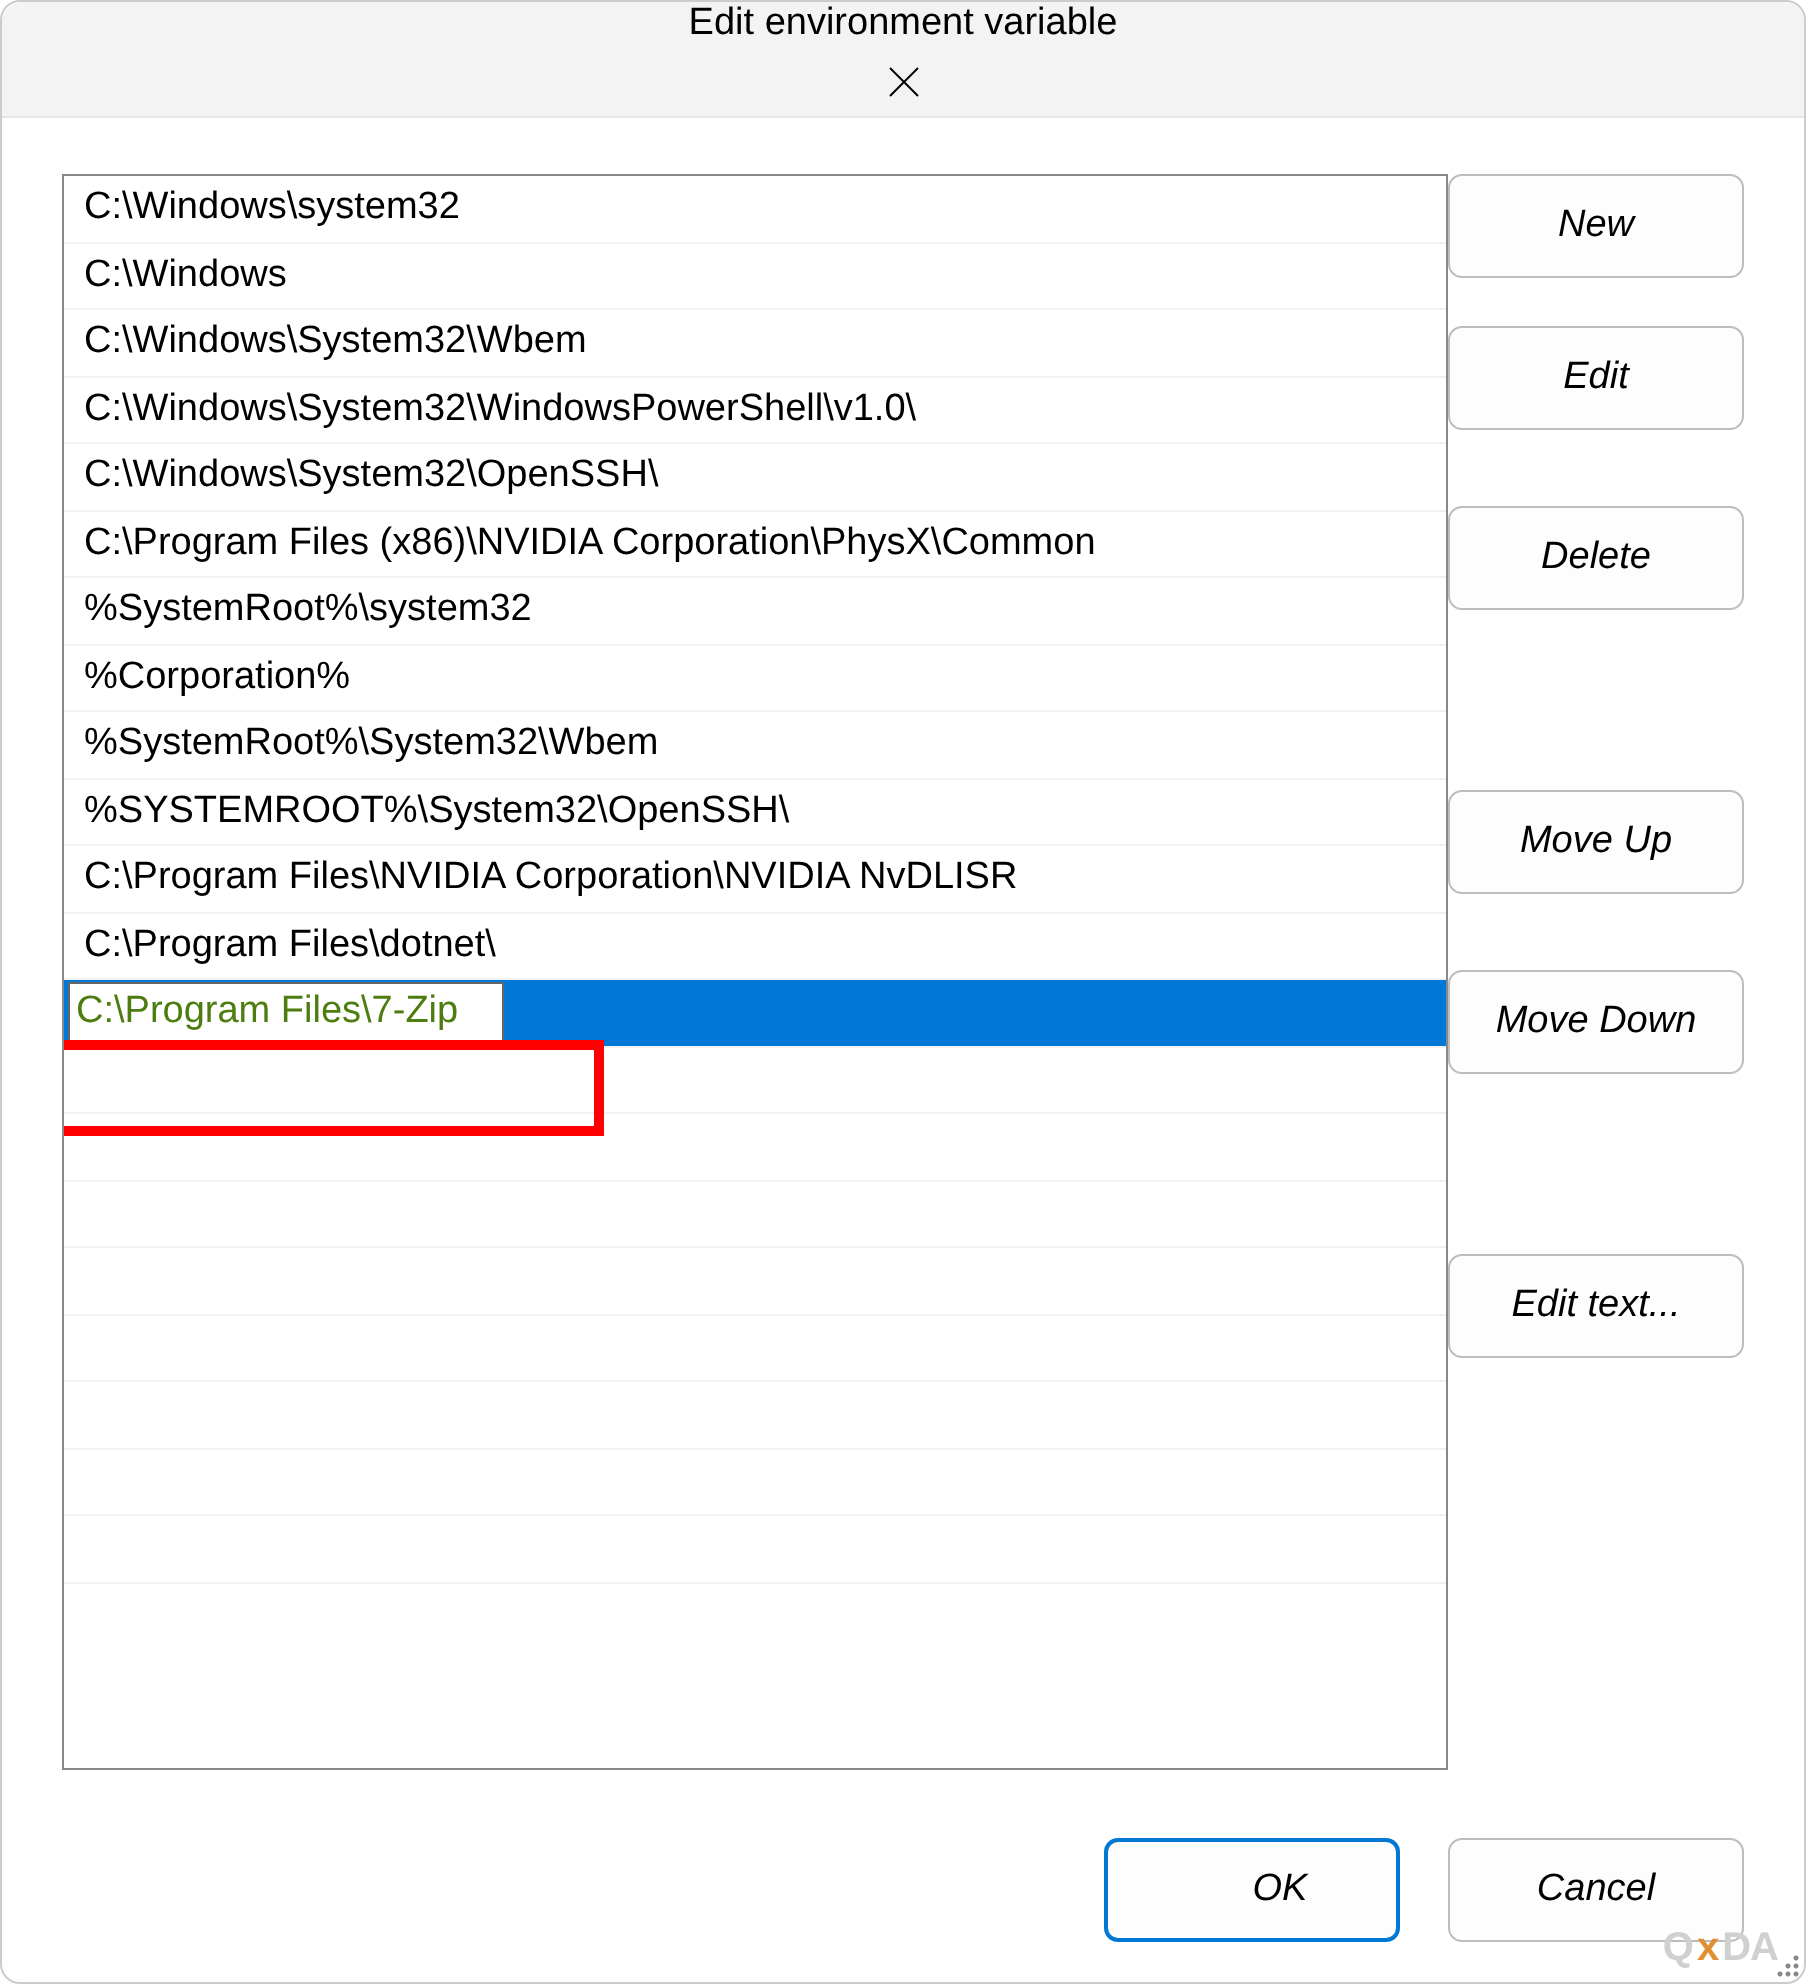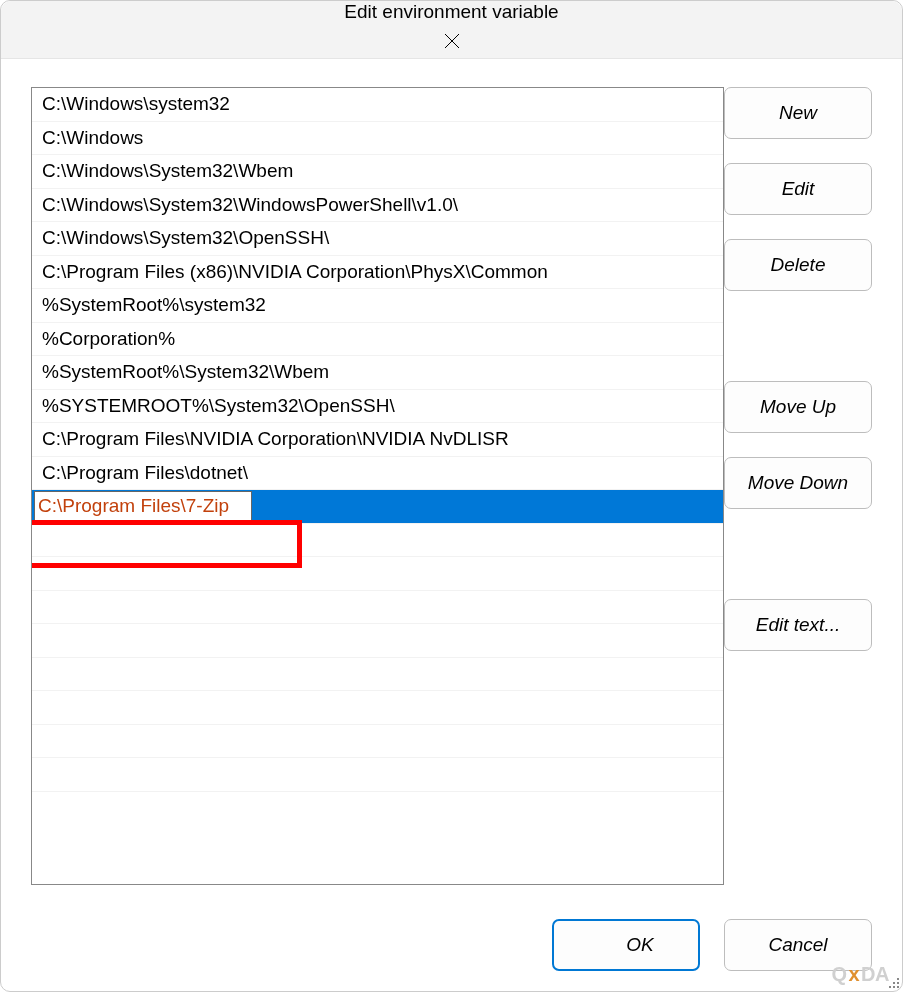--- a/index.html
+++ b/index.html
@@ -33,35 +33,35 @@
       height: 33.5px; display: flex; align-items: center; white-space: nowrap;
       overflow: hidden;
     }
     .list-item.selected { background: #0078d7; color: #fff; position: relative; }
     .edit-wrap {
       position: absolute; left: 2px; top: 1px; bottom: 1px;
       background: #fff; border: 1px solid #666; display: flex; align-items: center;
       padding: 0 3px;
     }
     .edit-input {
-      border: none; outline: none; font-size: 19px; color: #c2410c; background: transparent;
+      border: none; outline: none; font-size: 19px; color: #4d7c0f; background: transparent;
       width: 210px; padding: 0;
     }
     .highlight-box {
       position: absolute; border: 5px solid #ff0000; pointer-events: none;
     }
     .side-buttons { width: 148px; display: flex; flex-direction: column; }
     .btn {
       width: 148px; height: 52px; background: #fdfdfd; border: 1px solid #bdbdbd;
       border-radius: 7px; font-size: 19px; color: #000; cursor: pointer;
       display: flex; align-items: center; justify-content: center; font-style: italic;
     }
     .btn.primary { border: 2px solid #0078d4; padding-left: 28px; }
     .gap-med { margin-bottom: 24px; }
-    .gap-big { margin-bottom: 90px; }
+    .gap-big { margin-bottom: 90px; margin-top: 14px; }
     .bottom-buttons {
       display: flex; justify-content: flex-end; gap: 24px; margin-top: 34px;
     }
     .watermark {
       position: absolute; right: 14px; bottom: 6px; font-size: 20px; font-weight: 600;
       color: #d0d0d0; letter-spacing: -0.5px; display:flex; align-items:flex-end; gap:2px;
     }
     .watermark .x { color: #e09030; }
     .grip {
       position: absolute; right: 2px; bottom: 2px; width: 14px; height: 14px;

